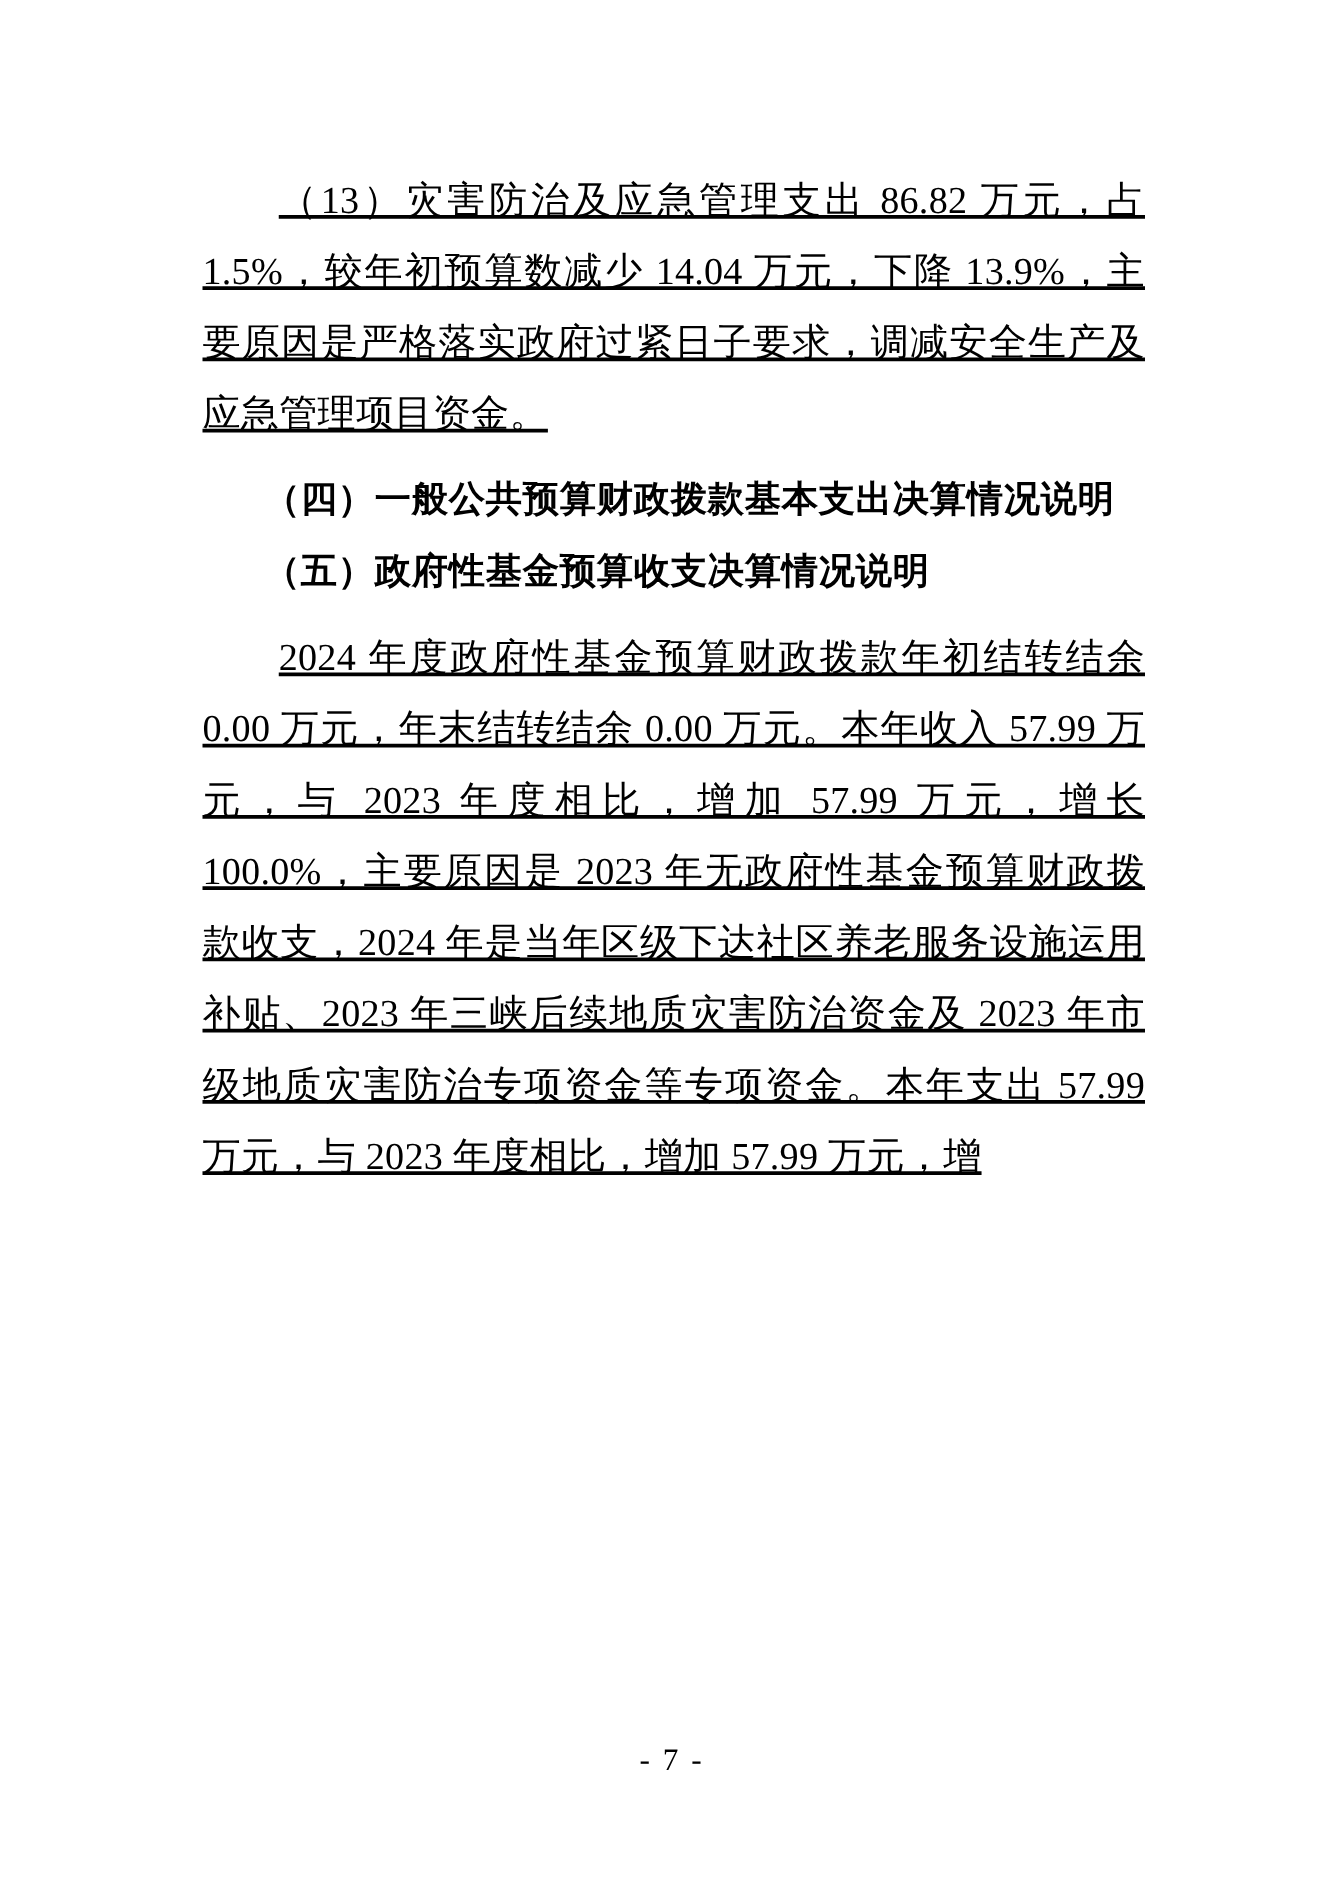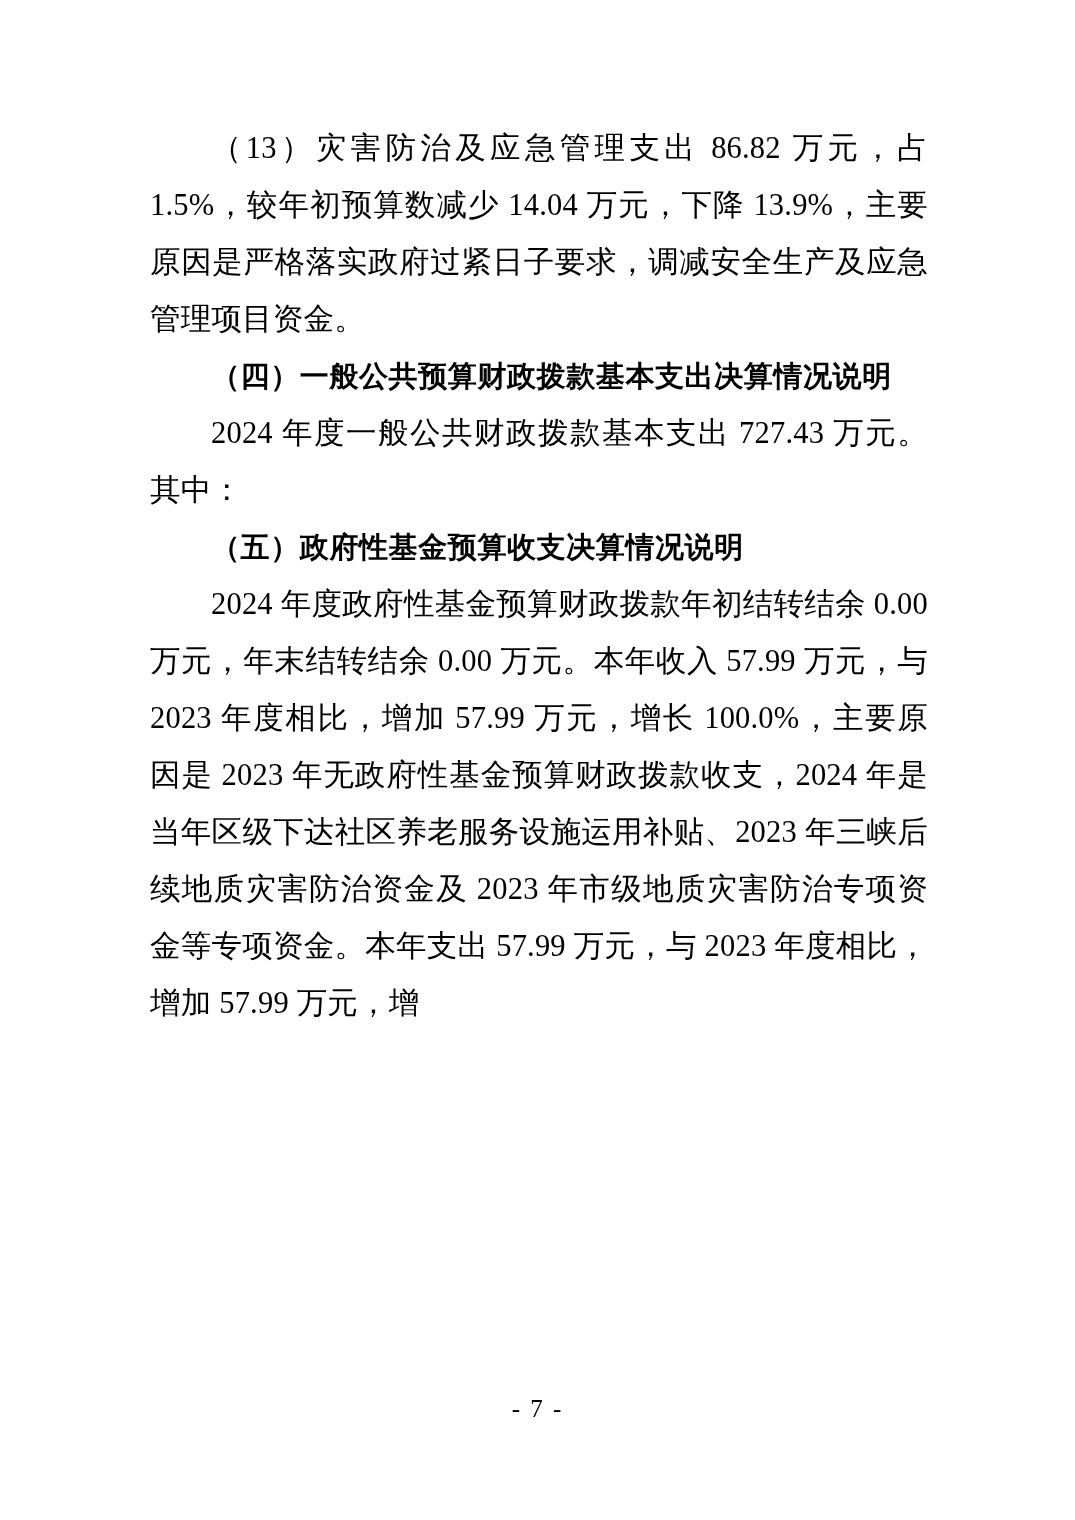--- a/index.html
+++ b/index.html
@@ -25,22 +25,23 @@
     left: 150px;
     top: 120px;
     width: 778px;
   }
   .para {
     font-size: 30.5px;
     line-height: 57px;
     text-align: justify;
     text-justify: inter-ideograph;
     letter-spacing: 0.2px;
-    margin: 0;
+    margin: 12px;
     text-indent: 61px;
+    text-decoration: underline;
   }
   .heading {
     font-size: 29px;
     line-height: 57px;
     font-weight: bold;
     text-indent: 61px;
     margin: 0;
     letter-spacing: 0.6px;
   }
   .pagenum {
@@ -56,21 +57,20 @@
 </head>
 <body>
 
 <div class="page">
   <div class="content">
 
     <p class="para">（13）灾害防治及应急管理支出 86.82 万元，占 1.5%，较年初预算数减少 14.04 万元，下降 13.9%，主要原因是严格落实政府过紧日子要求，调减安全生产及应急管理项目资金。</p>
 
     <p class="heading">（四）一般公共预算财政拨款基本支出决算情况说明</p>
 
-    <p class="para">2024 年度一般公共财政拨款基本支出 727.43 万元。其中：</p>
 
 
 
     <p class="heading">（五）政府性基金预算收支决算情况说明</p>
 
     <p class="para">2024 年度政府性基金预算财政拨款年初结转结余 0.00 万元，年末结转结余 0.00 万元。本年收入 57.99 万元，与 2023 年度相比，增加 57.99 万元，增长 100.0%，主要原因是 2023 年无政府性基金预算财政拨款收支，2024 年是当年区级下达社区养老服务设施运用补贴、2023 年三峡后续地质灾害防治资金及 2023 年市级地质灾害防治专项资金等专项资金。本年支出 57.99 万元，与 2023 年度相比，增加 57.99 万元，增</p>
 
   </div>
 
   <div class="pagenum">- 7 -</div>

